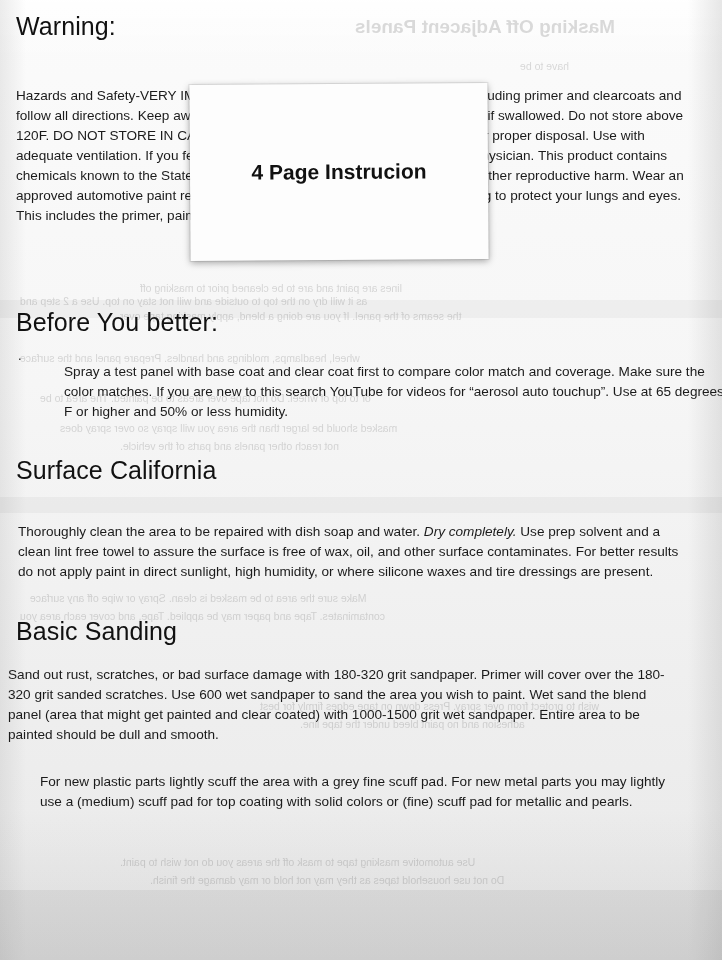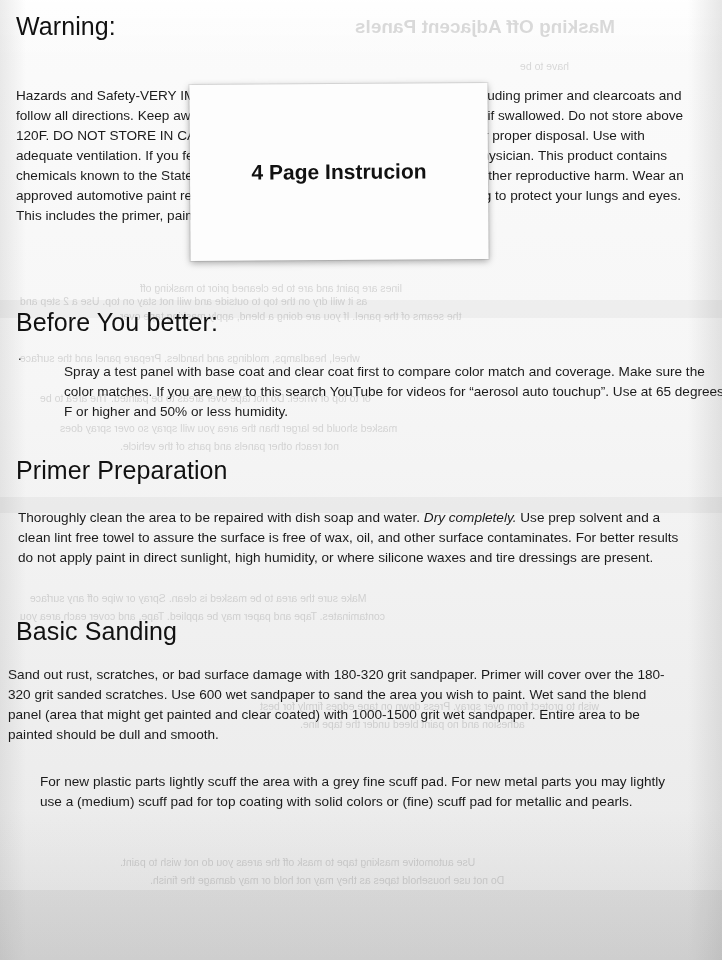--- a/index.html
+++ b/index.html
@@ -91,21 +91,21 @@
   .blk { position: absolute; }
 
   #warning-title { left: 16px; top: 12px; }
   #warning-body  { left: 16px; top: 86px; width: 676px; }
 
   #before-title  { left: 16px; top: 308px; }
   #before-dot    { left: 18px; top: 348px; font-size: 13px; color:#222; }
   #before-body   { left: 18px; top: 362px; width: 662px; margin-left: 46px; }
 
   #surface-title { left: 16px; top: 456px; }
-  #surface-body  { left: 18px; top: 508px; width: 668px; }
+  #surface-body  { left: 18px; top: 522px; width: 668px; }
 
   #sanding-title { left: 16px; top: 617px; }
   #sanding-body  { left: 8px; top: 665px; width: 662px; }
   #sanding-body2 { left: 40px; top: 772px; width: 650px; }
 
   
   #label-card {
     position: absolute;
     left: 190px;
     top: 84px;
@@ -162,21 +162,21 @@
 
 <div id="content">
 
   <h1 class="section blk" id="warning-title">Warning:</h1>
   <p class="para blk" id="warning-body">Hazards and Safety-VERY IMPORTANT. Read all labels on touch-up paint including primer and clearcoats and follow all directions. Keep away from children. Call a physician IMMEDIATELY if swallowed. Do not store above 120F. DO NOT STORE IN CAR and avoid freezing. Check local regulations for proper disposal. Use with adequate ventilation. If you feel dizzy stop product use immediately and call physician. This product contains chemicals known to the State of California to cause birth defects, cancer and other reproductive harm. Wear an approved automotive paint respirator and WEAR safety goggles when spraying to protect your lungs and eyes. This includes the primer, paint and clearcoat.</p>
 
   <h1 class="section blk" id="before-title">Before You better:</h1>
   <div class="blk" id="before-dot">.</div>
   <p class="para blk" id="before-body">Spray a test panel with base coat and clear coat first to compare color match and coverage. Make sure the color matches.  If you are new to this search YouTube for videos for “aerosol auto touchup”.  Use at 65 degrees F or higher and 50% or less humidity.</p>
 
-  <h1 class="section blk" id="surface-title">Primer Preparation</h1>
+  <h1 class="section blk" id="surface-title">Surface California</h1>
   <p class="para blk" id="surface-body"><span>Thoroughly clean the area to be repaired with dish soap and water.  </span><em>Dry completely.</em><span> Use prep solvent and a clean lint free towel to assure the surface is free of wax, oil, and other surface contaminates. For better results do not apply paint in direct sunlight, high humidity, or where silicone waxes and tire dressings are present.</span></p>
 
   <h1 class="section blk" id="sanding-title">Basic Sanding</h1>
   <p class="para blk" id="sanding-body">Sand out rust, scratches, or bad surface damage with 180-320 grit sandpaper. Primer will cover over the 180-320 grit sanded scratches. Use 600 wet sandpaper to sand the area you wish to paint. Wet sand the blend panel (area that might get painted and clear coated) with 1000-1500 grit wet sandpaper. Entire area to be painted should be dull and smooth.</p>
   <p class="para blk" id="sanding-body2">For new plastic parts lightly scuff the area with a grey fine scuff pad. For new metal parts you may lightly use a (medium) scuff pad for top coating with solid colors or (fine) scuff pad for metallic and pearls.</p>
 
 </div>
 
 <div id="label-card">
   <div class="lbl">4 Page Instrucion</div>

